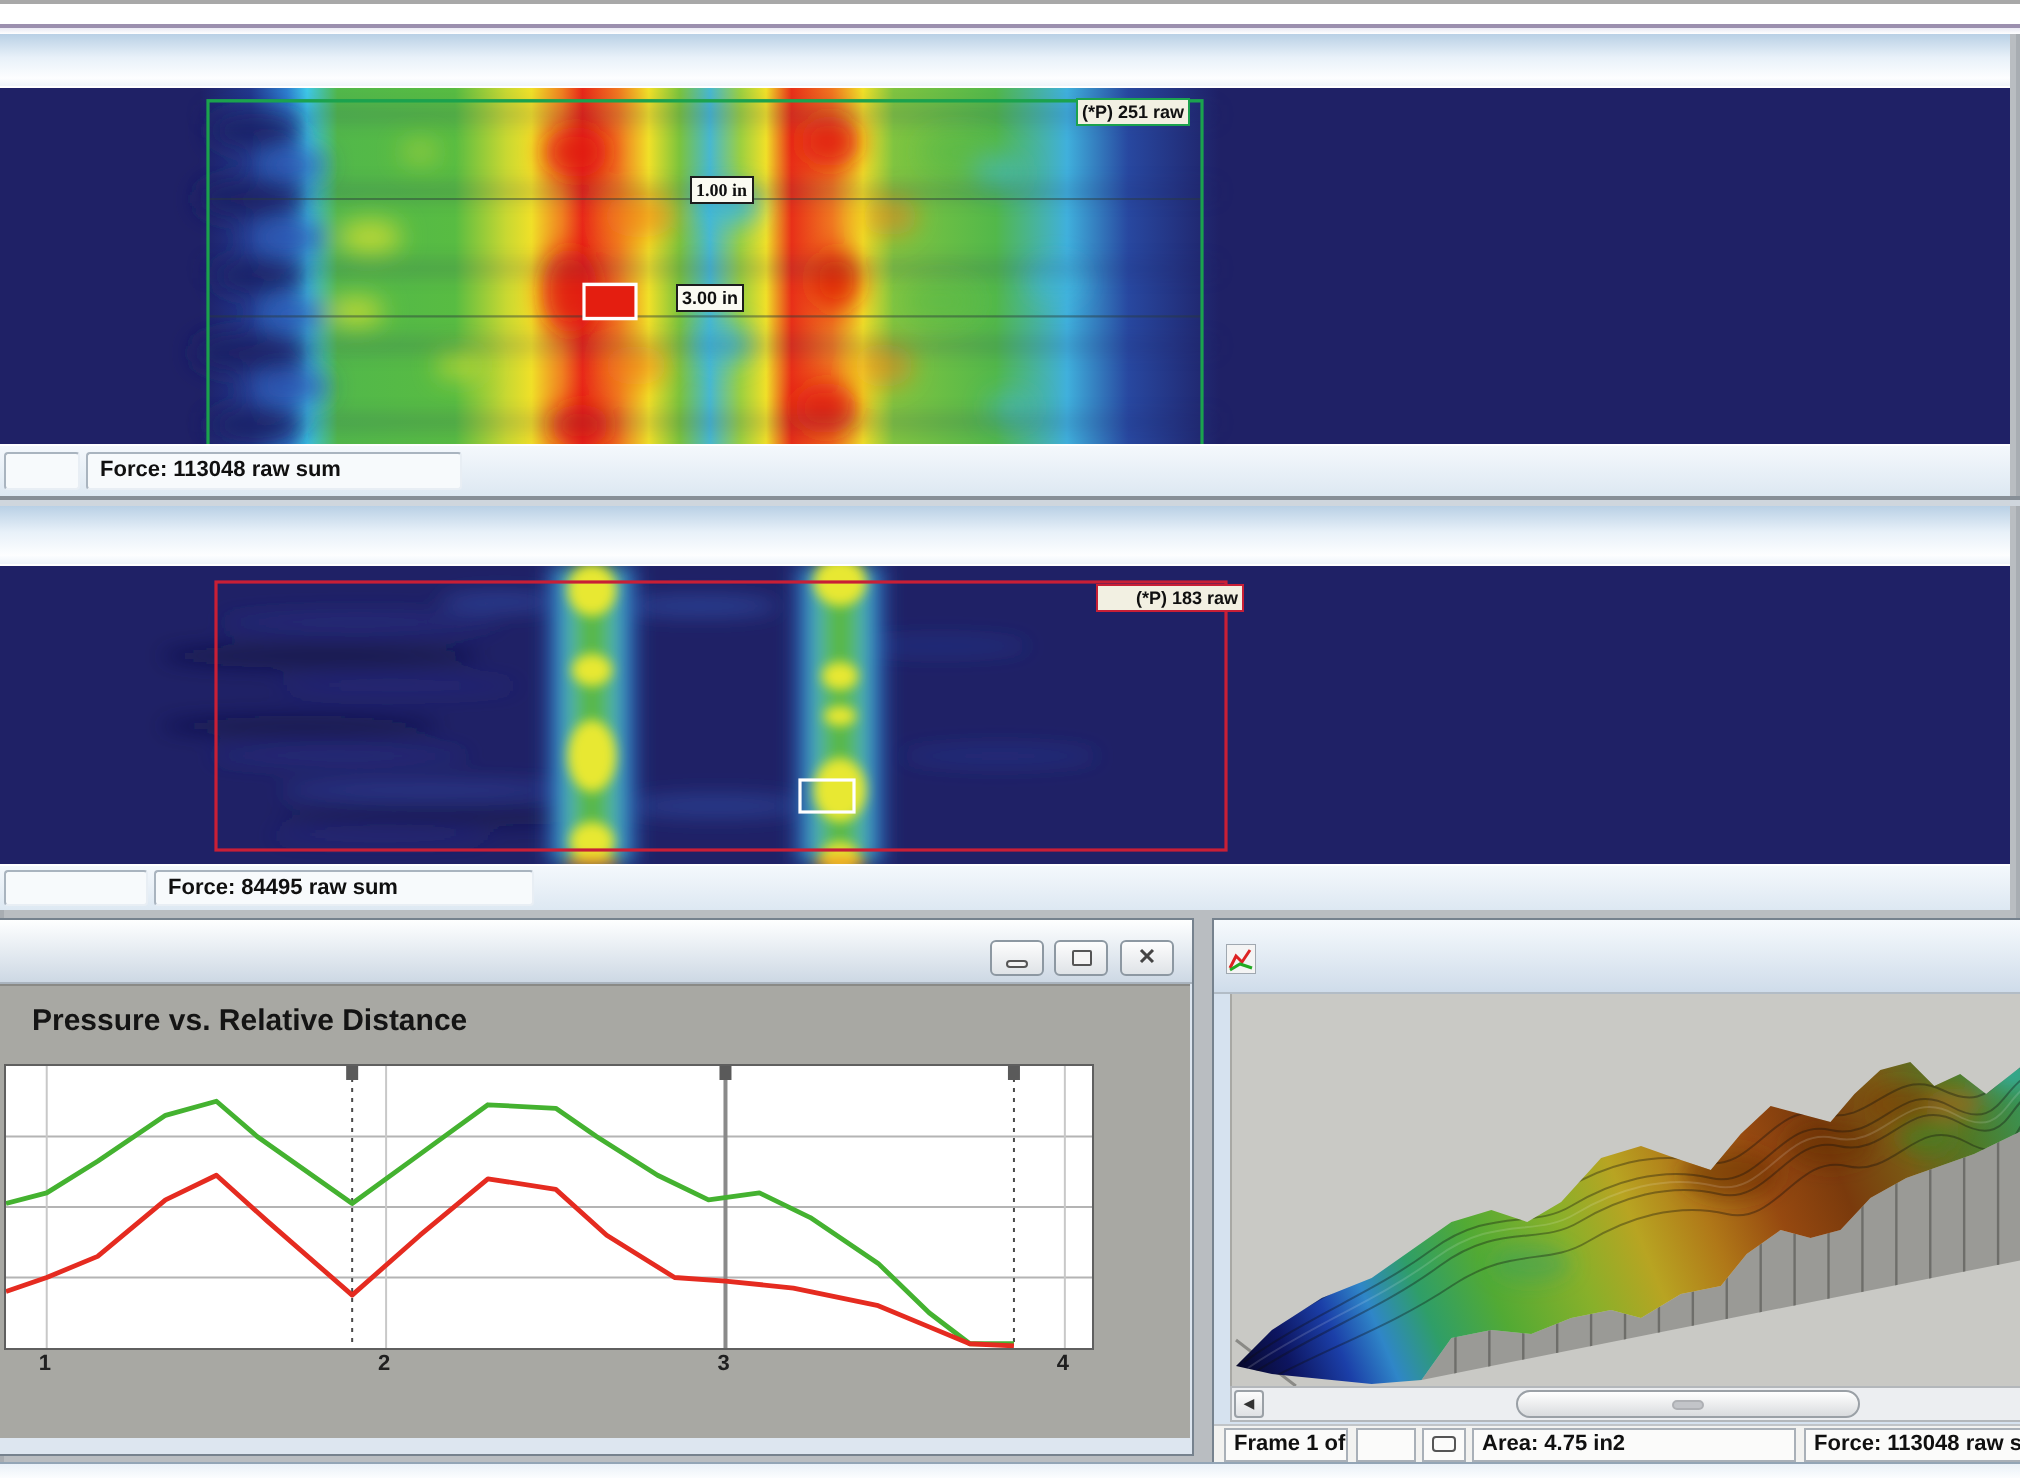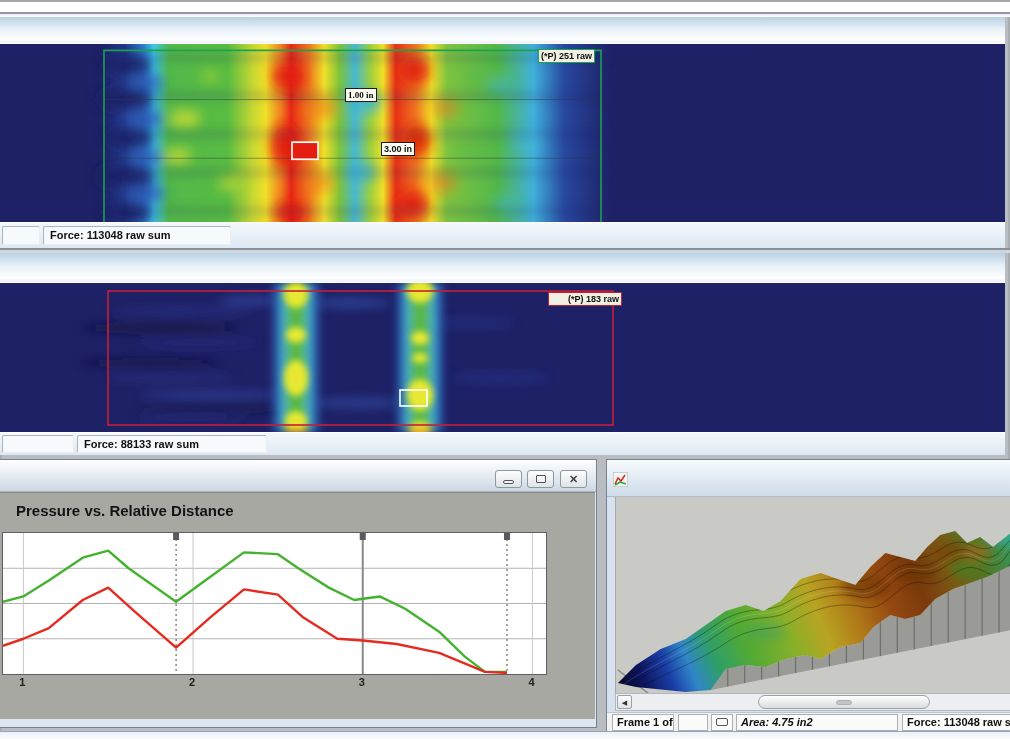--- a/index.html
+++ b/index.html
@@ -145,21 +145,21 @@
         <rect x="100" y="116" width="510" height="9" fill="#1f2166"></rect>
         <rect x="100" y="152" width="510" height="9" fill="#1f2166"></rect>
       </g>
       <line x1="104" y1="52" x2="601" y2="52" stroke="#2a3a3a" stroke-width="1" opacity="0.45"></line>
       <line x1="104" y1="107" x2="601" y2="107" stroke="#2a3a3a" stroke-width="1" opacity="0.45"></line>
       <rect x="104" y="6" width="497" height="165" fill="none" stroke="#1ba24e" stroke-width="1.6"></rect>
       <rect x="292" y="92" width="26" height="16" fill="#e41e10" stroke="#ffffff" stroke-width="1.6"></rect>
     </svg>
     <div class="roi-badge" style="left:538px;top:5px;border:1.5px solid #1ba24e;">(*P) 251 raw</div>
     <div class="measure-label" style="left:345px;top:44px;font-family:Liberation Serif, serif;">1.00 in</div>
-    <div class="measure-label" style="left:338px;top:98px;margin-left:43px;">3.00 in</div>
+    <div class="measure-label" style="left:338px;top:98px;">3.00 in</div>
   </div>
   <div class="abs statusbar" style="left:0;top:222px;width:1005px;height:26px;">
     <div class="sunken" style="left:2px;top:3px;width:38px;height:19px;"></div>
     <div class="sunken" style="left:43px;top:3px;width:188px;height:19px;">Force: 113048 raw sum</div>
   </div>
 
   <div class="abs sep" style="left:0;top:248px;width:1010px;height:5px;"></div>
   <div class="abs grad-bar" style="left:0;top:253px;width:1005px;height:30px;"></div>
 
   <div class="abs heat" style="left:0;top:283px;width:1005px;height:149px;">
@@ -209,21 +209,21 @@
         <ellipse cx="296" cy="148" rx="14" ry="3" fill="#f08020" opacity="0.8"></ellipse>
         <ellipse cx="420" cy="148" rx="14" ry="3" fill="#f08020" opacity="0.8"></ellipse>
       </g>
       <rect x="108" y="8" width="505" height="134" fill="none" stroke="#c81f36" stroke-width="1.6"></rect>
       <rect x="400" y="107" width="27" height="16" fill="none" stroke="#ffffff" stroke-width="1.6"></rect>
     </svg>
     <div class="roi-badge" style="left:548px;top:9px;border:1.5px solid #c81f36;padding-left:19px;">(*P) 183 raw</div>
   </div>
   <div class="abs statusbar" style="left:0;top:432px;width:1005px;height:23px;">
     <div class="sunken" style="left:2px;top:2px;width:72px;height:18px;"></div>
-    <div class="sunken" style="left:77px;top:2px;width:190px;height:18px;">Force: 88133 raw sum</div>
+    <div class="sunken" style="left:77px;top:2px;width:190px;height:18px;">Force: 84495 raw sum</div>
   </div>
 
   <div class="abs" id="graph-win">
     <div class="abs" id="graph-titlebar">
       <div class="win-btn" style="left:495px;">
           <span class="glyph-min"></span>
         </div>
       <div class="win-btn" style="left:527px;">
           <span class="glyph-max"></span>
         </div>
@@ -348,19 +348,19 @@
       <div id="scroll-thumb">
         <div id="scroll-grip"></div>
       </div>
     </div>
     <div class="abs" id="view3d-status">
       <div class="field" style="left:5px;width:62px;">Frame 1 of 1</div>
       <div class="field" style="left:71px;width:30px;"></div>
       <div class="field" style="left:104px;width:22px;">
         <div class="tool-icon"></div>
       </div>
-      <div class="field" style="left:129px;width:162px;font-style:italic;">Area: 4.75 in2</div>
+      <div class="field" style="left:129px;width:162px;">Area: 4.75 in2</div>
       <div class="field" style="left:295px;width:130px;">Force: 113048 raw sum</div>
     </div>
   </div>
 
   <div class="abs" id="bottom-strip"></div>
 </div>
 
 </body></html>

